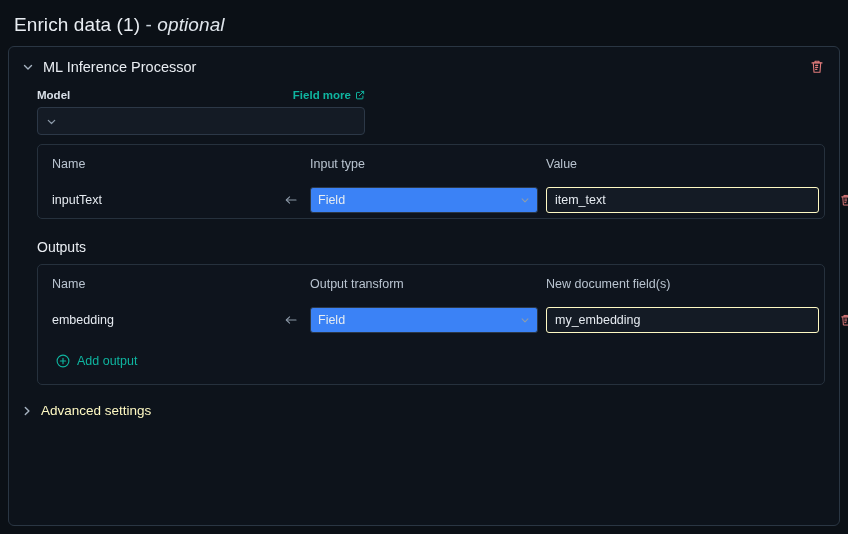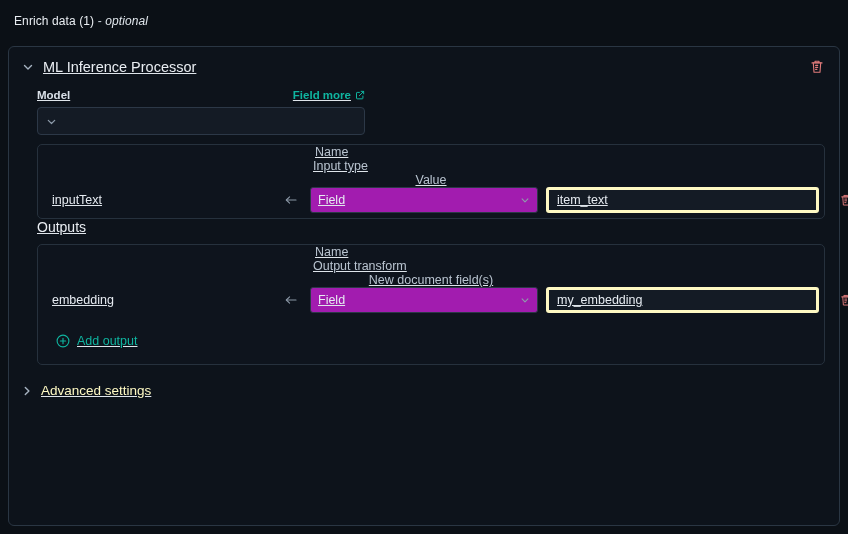--- a/index.html
+++ b/index.html
@@ -11,41 +11,40 @@
     height: 534px;
     background: #0b1016;
     font-family: "Liberation Sans", sans-serif;
     color: #dfe5eb;
     overflow: hidden;
     -webkit-font-smoothing: antialiased;
   }
 
   
   .page-title {
-    font-size: 12px;
+    font-size: 19px;
     color: #e9edf2;
     padding: 14px 0 0 14px;
     letter-spacing: .1px;
     white-space: nowrap;
   }
   .page-title .opt-dash { color: #c9d2db; }
   .page-title .opt { font-style: italic; color: #dfe5eb; }
 
   
   .processor-panel {
     position: absolute;
     left: 8px;
     top: 46px;
     width: 832px;
     height: 480px;
     box-sizing: border-box;
     border: 1px solid #2a3643;
     border-radius: 6px;
     background: #0d131b;
-    text-decoration: underline;
   }
 
   .panel-head {
     display: flex;
     align-items: center;
     height: 40px;
     padding: 0 10px 0 10px;
     position: relative;
   }
   .chev {
@@ -144,21 +143,21 @@
     border-radius: 5px;
     background: #0e141d;
     box-sizing: border-box;
   }
   .t-row {
     display: flex;
     align-items: center;
     padding: 0 14px;
     box-sizing: border-box;
   }
-  .t-head { height: 37px; flex-direction: column; }
+  .t-head { height: 37px; }
   .t-body { height: 36px; }
   .t-footer { height: 46px; padding-left: 18px; }
 
   .col-name  { width: 232px; flex: 0 0 auto; }
   .col-arrow { width: 26px;  flex: 0 0 auto; display:flex; align-items:center; justify-content:flex-start; }
   .col-type  { width: 236px; flex: 0 0 auto; }
   .col-value { flex: 1 1 auto; }
   .col-del   { width: 34px; flex: 0 0 auto; display: flex; justify-content: flex-end; }
 
   .th {
@@ -168,37 +167,37 @@
   }
   .cell-name {
     font-size: 12.5px;
     color: #e6ebf1;
   }
   .arrow-left { color: #8a97a6; font-size: 13px; line-height: 1; }
 
   .mini-select {
     height: 26px;
     box-sizing: border-box;
-    background: #a21caf;
+    background: #3b82f6;
     border: 1px solid #2c3847;
     border-radius: 3px;
     display: flex;
     align-items: center;
     padding: 0 7px;
     width: 228px;
     cursor: pointer;
   }
   .mini-select .sel-val { font-size: 12.5px; color: #e6ebf1; flex: 1 1 auto; }
   .mini-select .sel-chev { color: #8e9cab; display: flex; }
 
   .text-input {
     height: 26px;
     box-sizing: border-box;
     background: #141b25;
-    border: 3px solid #fef9c3;
+    border: 1px solid #fef9c3;
     border-radius: 3px;
     display: flex;
     align-items: center;
     padding: 0 8px;
     width: 273px;
     font-size: 12.5px;
     color: #e6ebf1;
     cursor: text;
   }
 
@@ -215,20 +214,21 @@
     gap: 7px;
     color: #0fb5a0;
     font-size: 12.5px;
     cursor: pointer;
   }
   .add-link .plus-icon { width: 14px; height: 14px; display: inline-flex; }
 
   .outputs-title {
     font-size: 14px;
     color: #e9edf2;
+    margin-top: 20px;
   }
 
   .advanced {
     display: flex;
     align-items: center;
     gap: 8px;
     margin-top: 18px;
     margin-left: -16px;
     cursor: pointer;
   }

